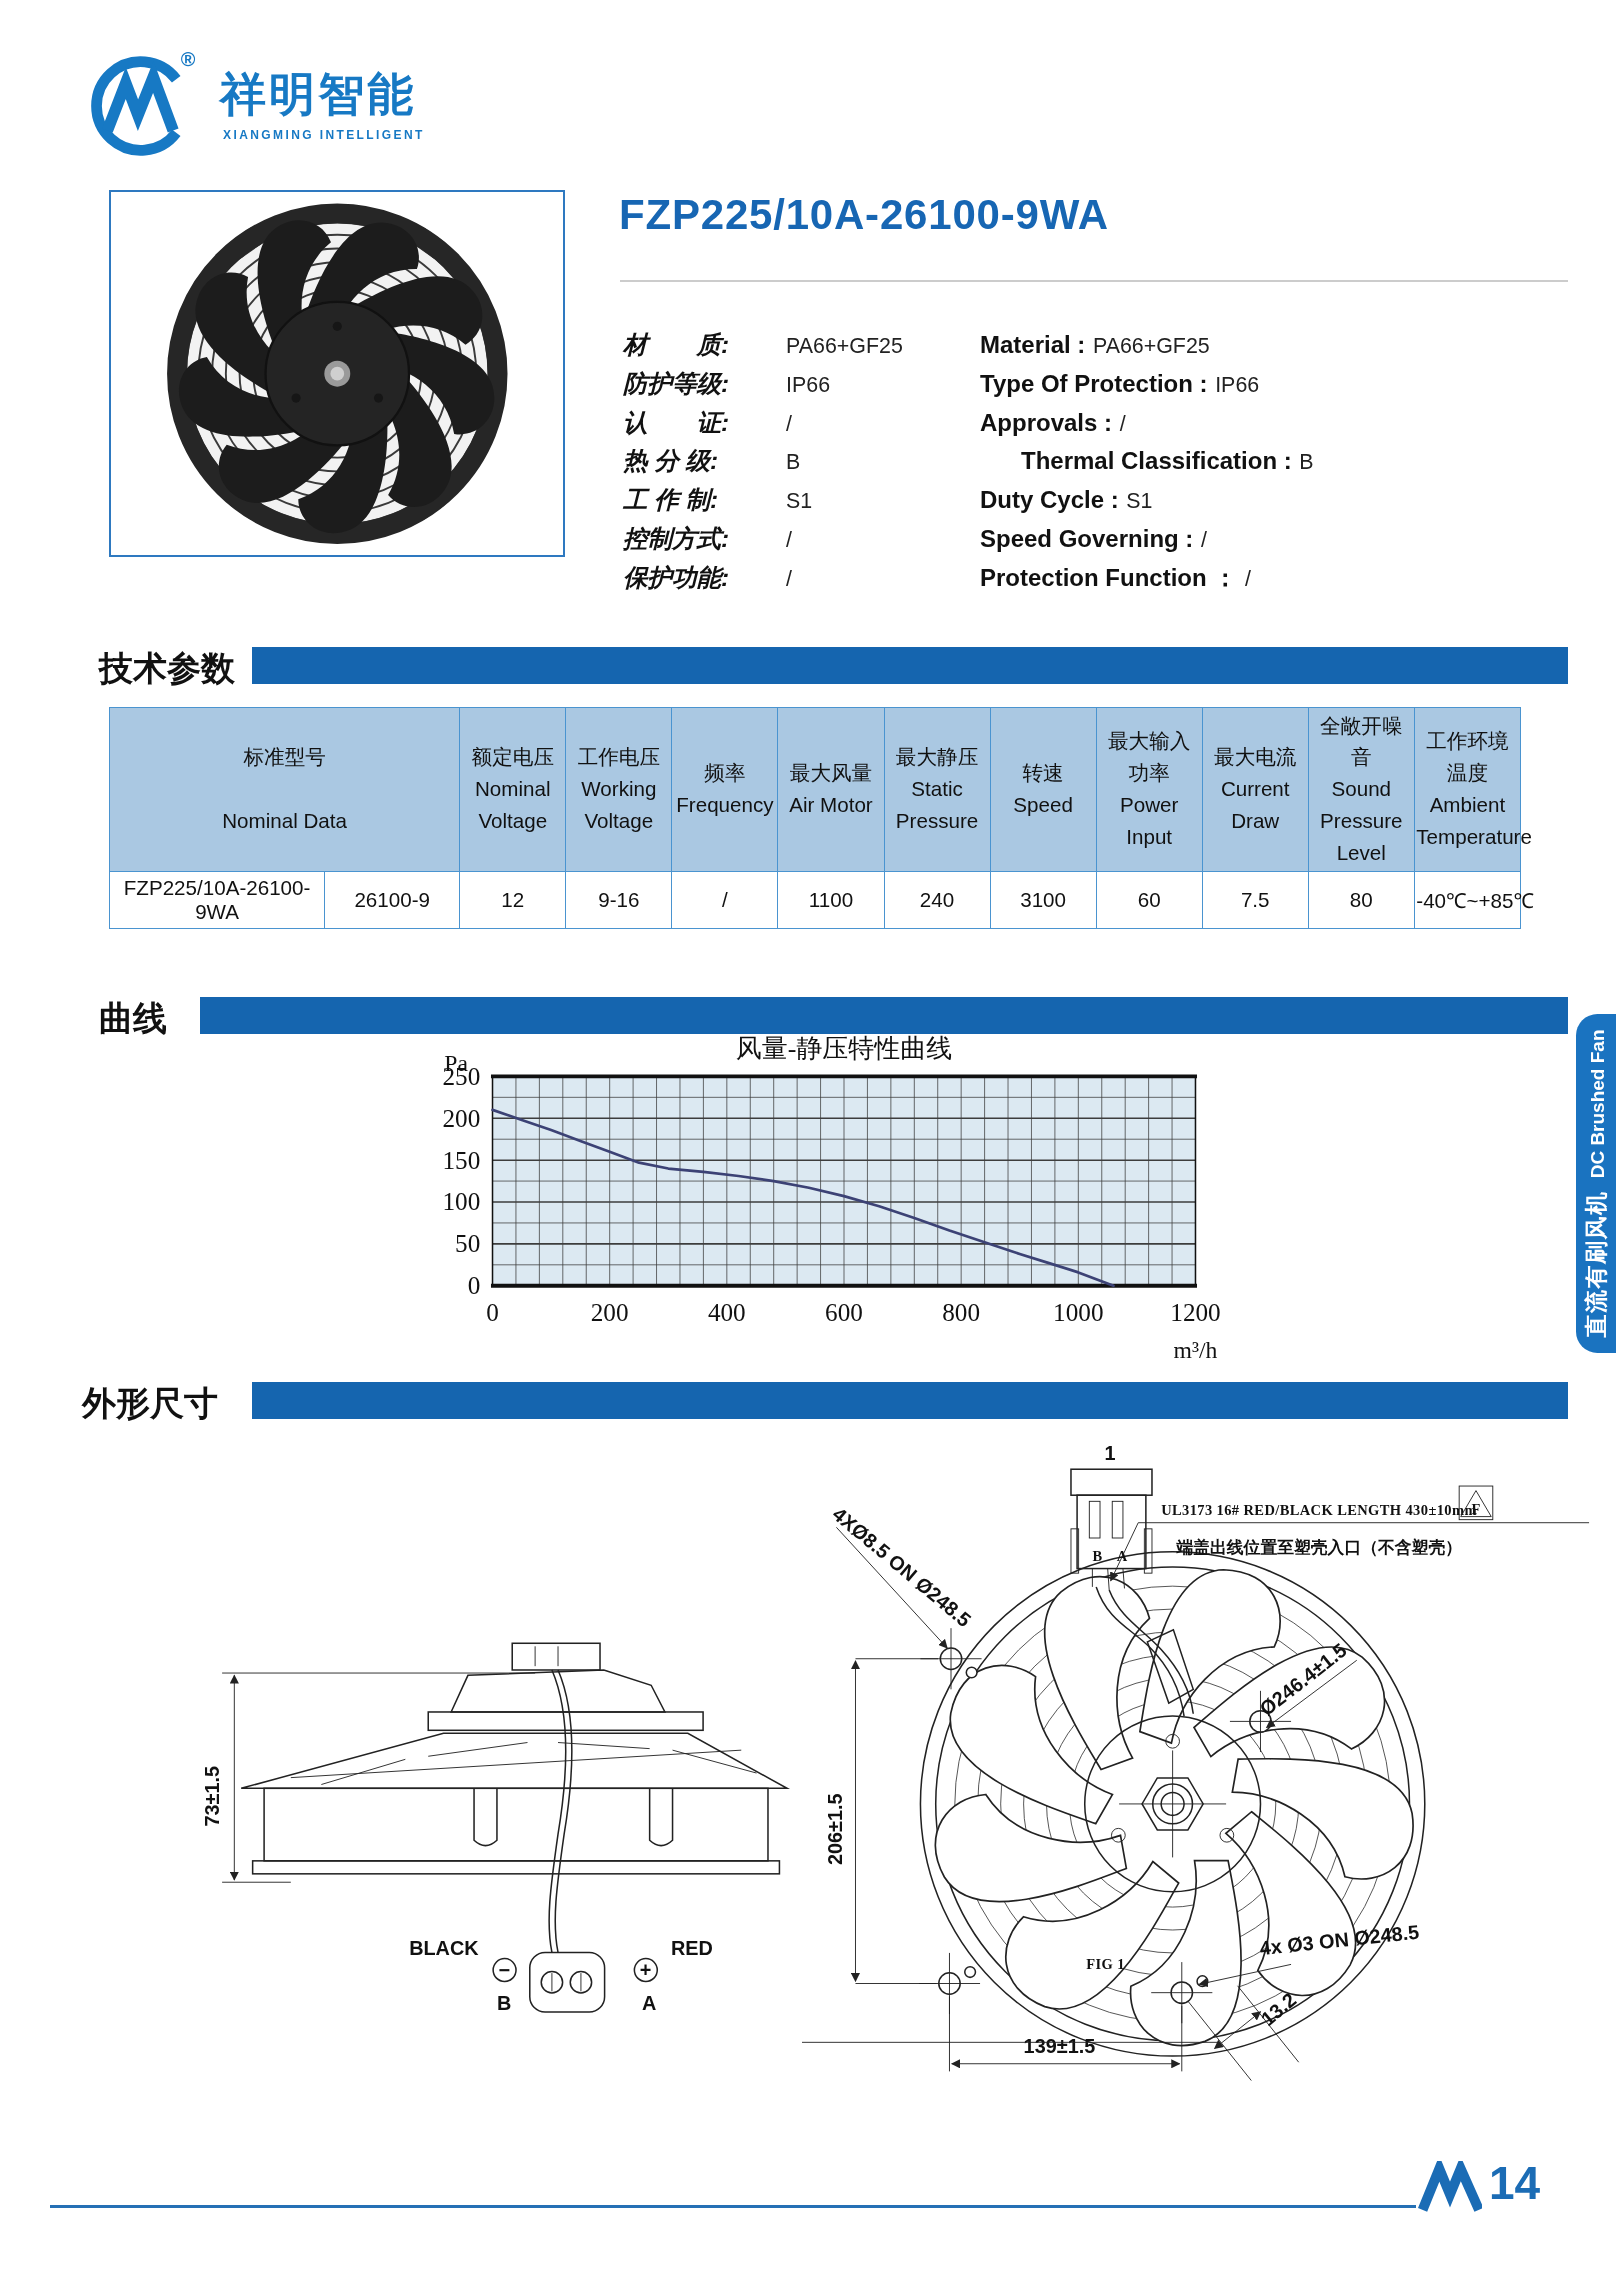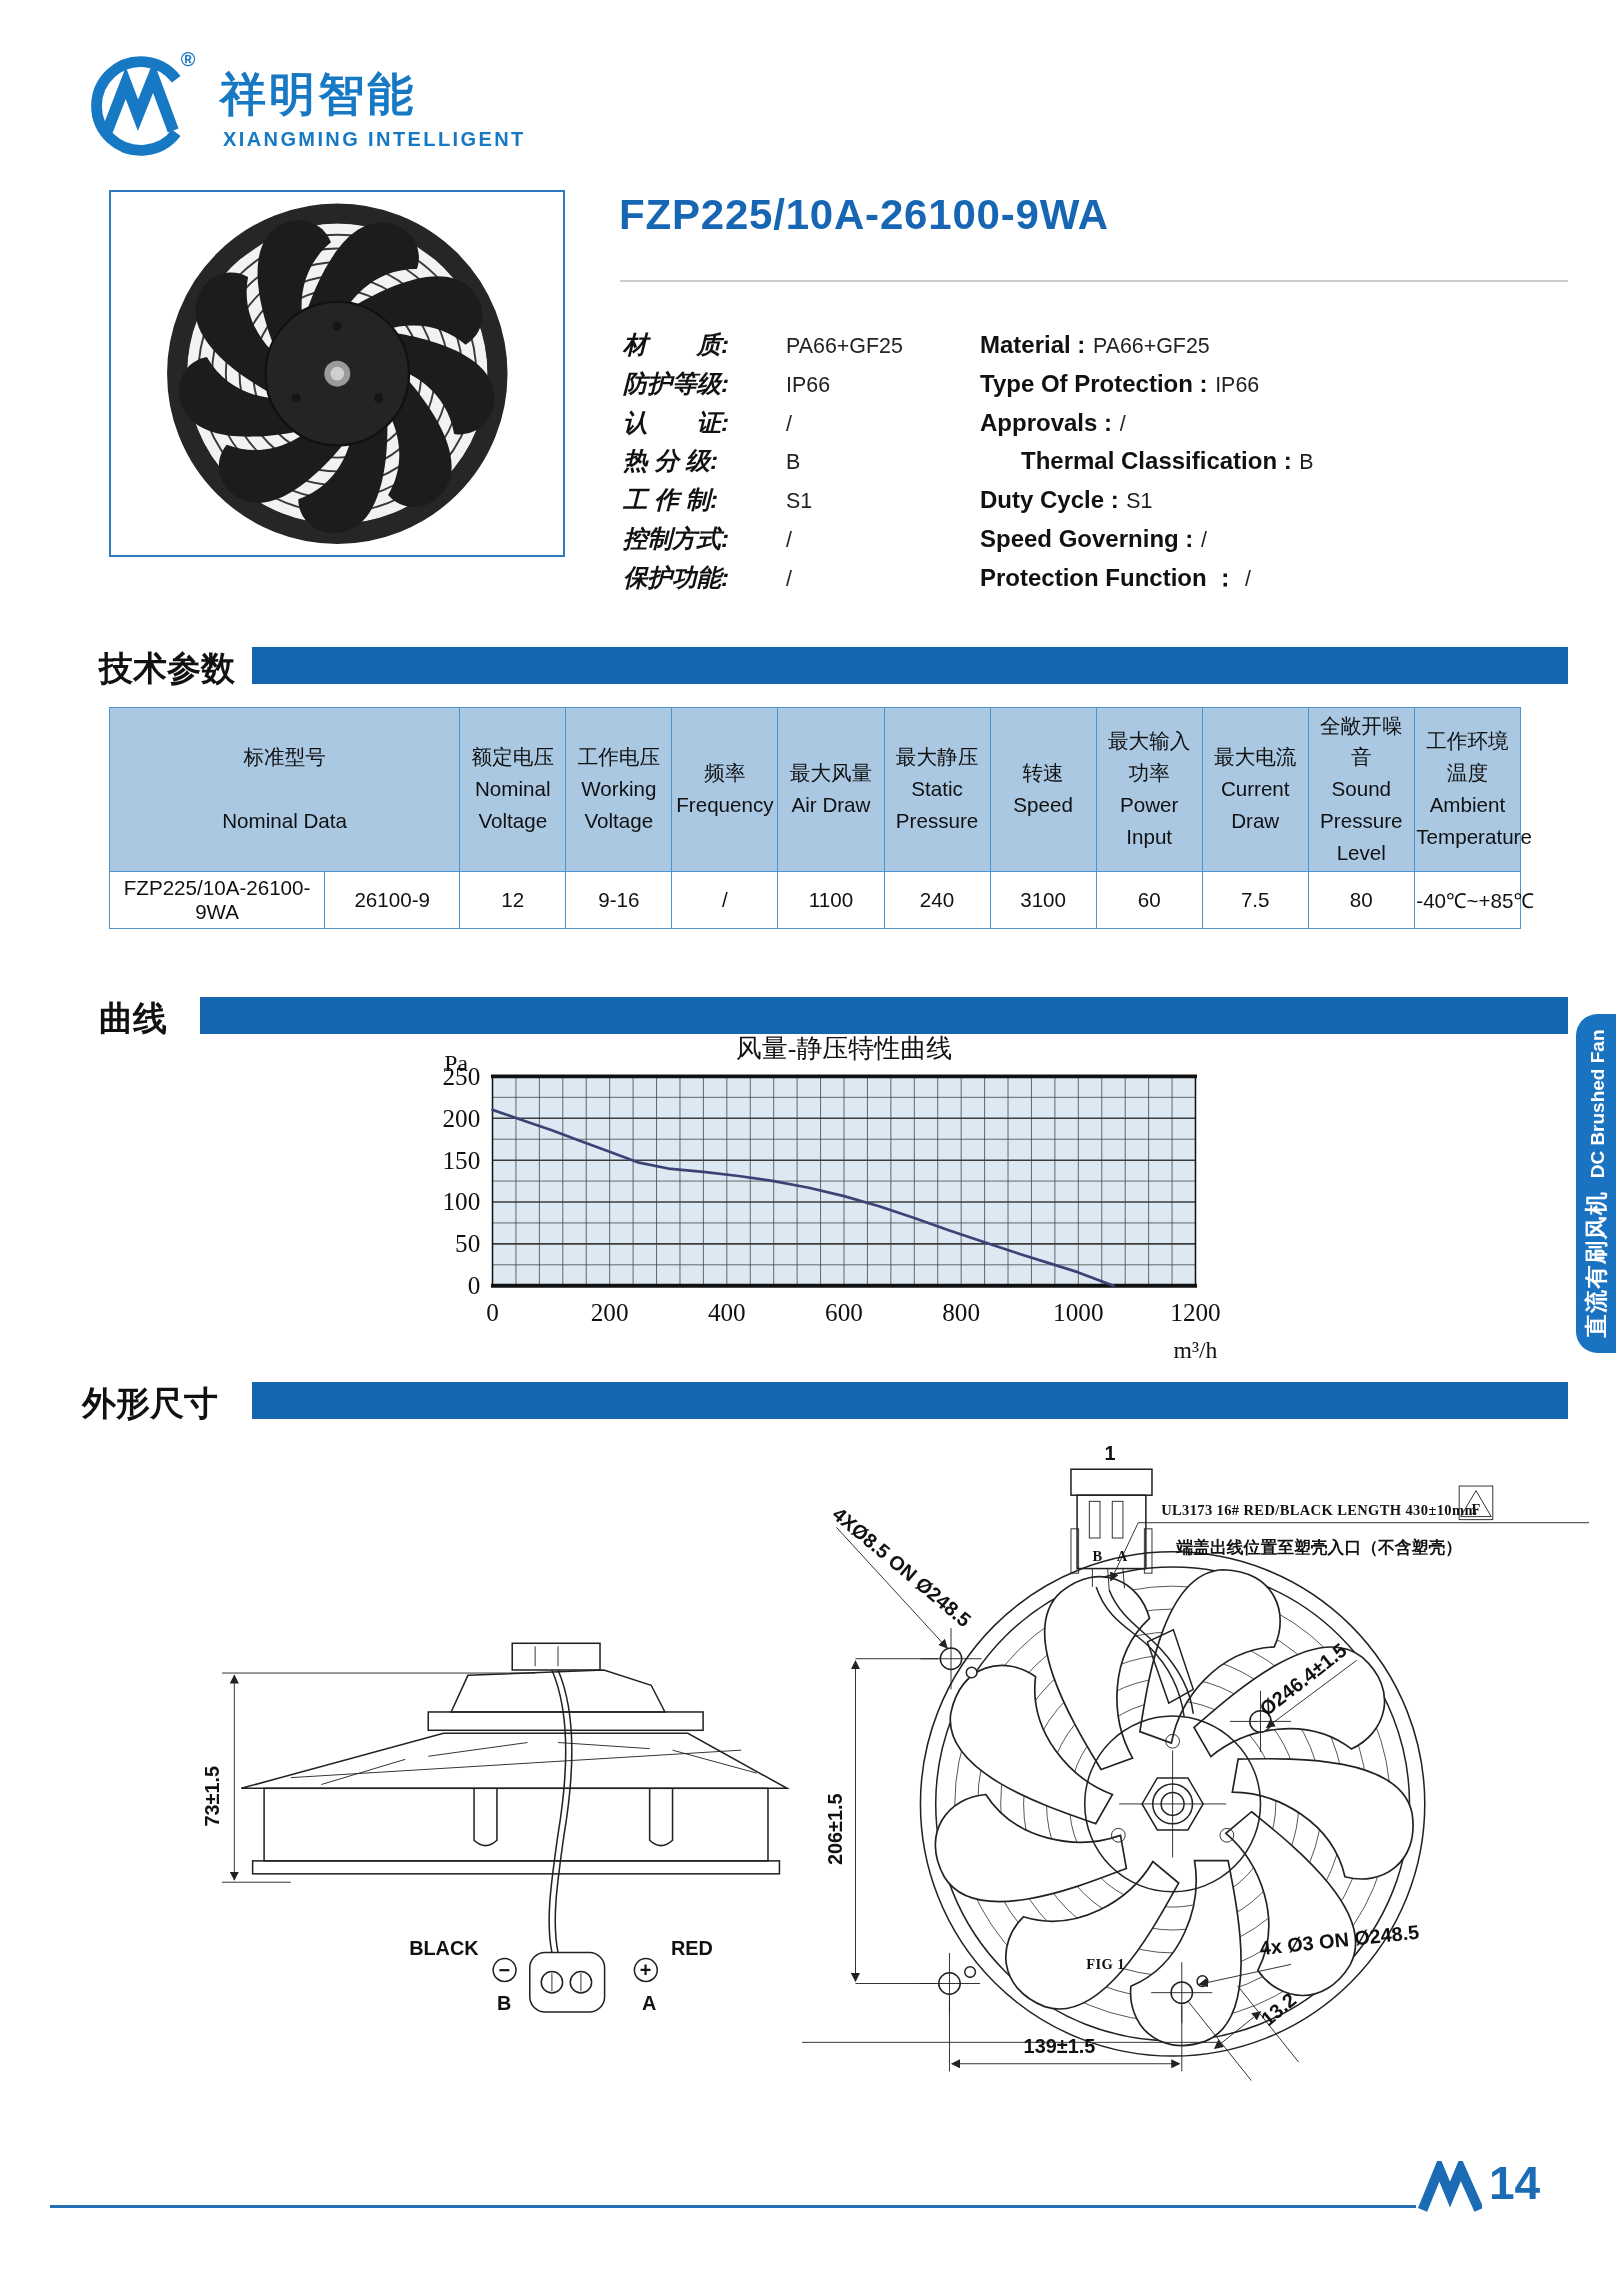--- a/index.html
+++ b/index.html
@@ -2,21 +2,21 @@
 <html style="font-size:12.2px"><head>
 <meta charset="utf-8">
 <style>
   html,body{margin:0;padding:0;background:#888;}
   .page{position:relative;width:1617px;height:2284px;background:#ffffff;overflow:hidden;
         font-family:"Liberation Sans",sans-serif;color:#1a1a1a;}
   .abs{position:absolute;}
 
   
   .brand-cn{position:absolute;left:220px;top:64px;font-size:46px;font-weight:bold;color:#1779c4;letter-spacing:3.1px;}
-  .brand-en{position:absolute;left:223px;top:128px;font-size:20px;font-weight:bold;color:#1779c4;letter-spacing:2.4px;}
+  .brand-en{position:absolute;left:223px;top:128px;font-size:12px;font-weight:bold;color:#1779c4;letter-spacing:2.4px;}
 
   
   .photo-box{position:absolute;left:109px;top:190px;width:452px;height:363px;border:2.3px solid #2e79c0;background:#fff;}
 
   
   .prod-title{position:absolute;left:619px;top:191px;font-size:42px;font-weight:bold;color:#1766b3;letter-spacing:0.8px;}
   .title-rule{position:absolute;left:620px;top:280px;width:948px;height:1.5px;background:#cccccc;}
   .spec-row{position:absolute;height:38px;line-height:31px;white-space:nowrap;}
   .spec-cl{display:inline-block;min-width:157px;font-size:24.5px;font-weight:bold;color:#111;font-style:italic;}
   .spec-cv{font-size:21.4px;color:#222;margin-left:6.1px;}
@@ -180,21 +180,21 @@
       <td>
             <div>工作电压</div>
             <div>Working Voltage</div>
           </td>
       <td>
             <div>频率</div>
             <div>Frequency</div>
           </td>
       <td>
             <div>最大风量</div>
-            <div>Air Draw</div>
+            <div>Air Motor</div>
           </td>
       <td>
             <div>最大静压</div>
             <div>Static Pressure</div>
           </td>
       <td>
             <div>转速</div>
             <div>Speed</div>
           </td>
       <td>

